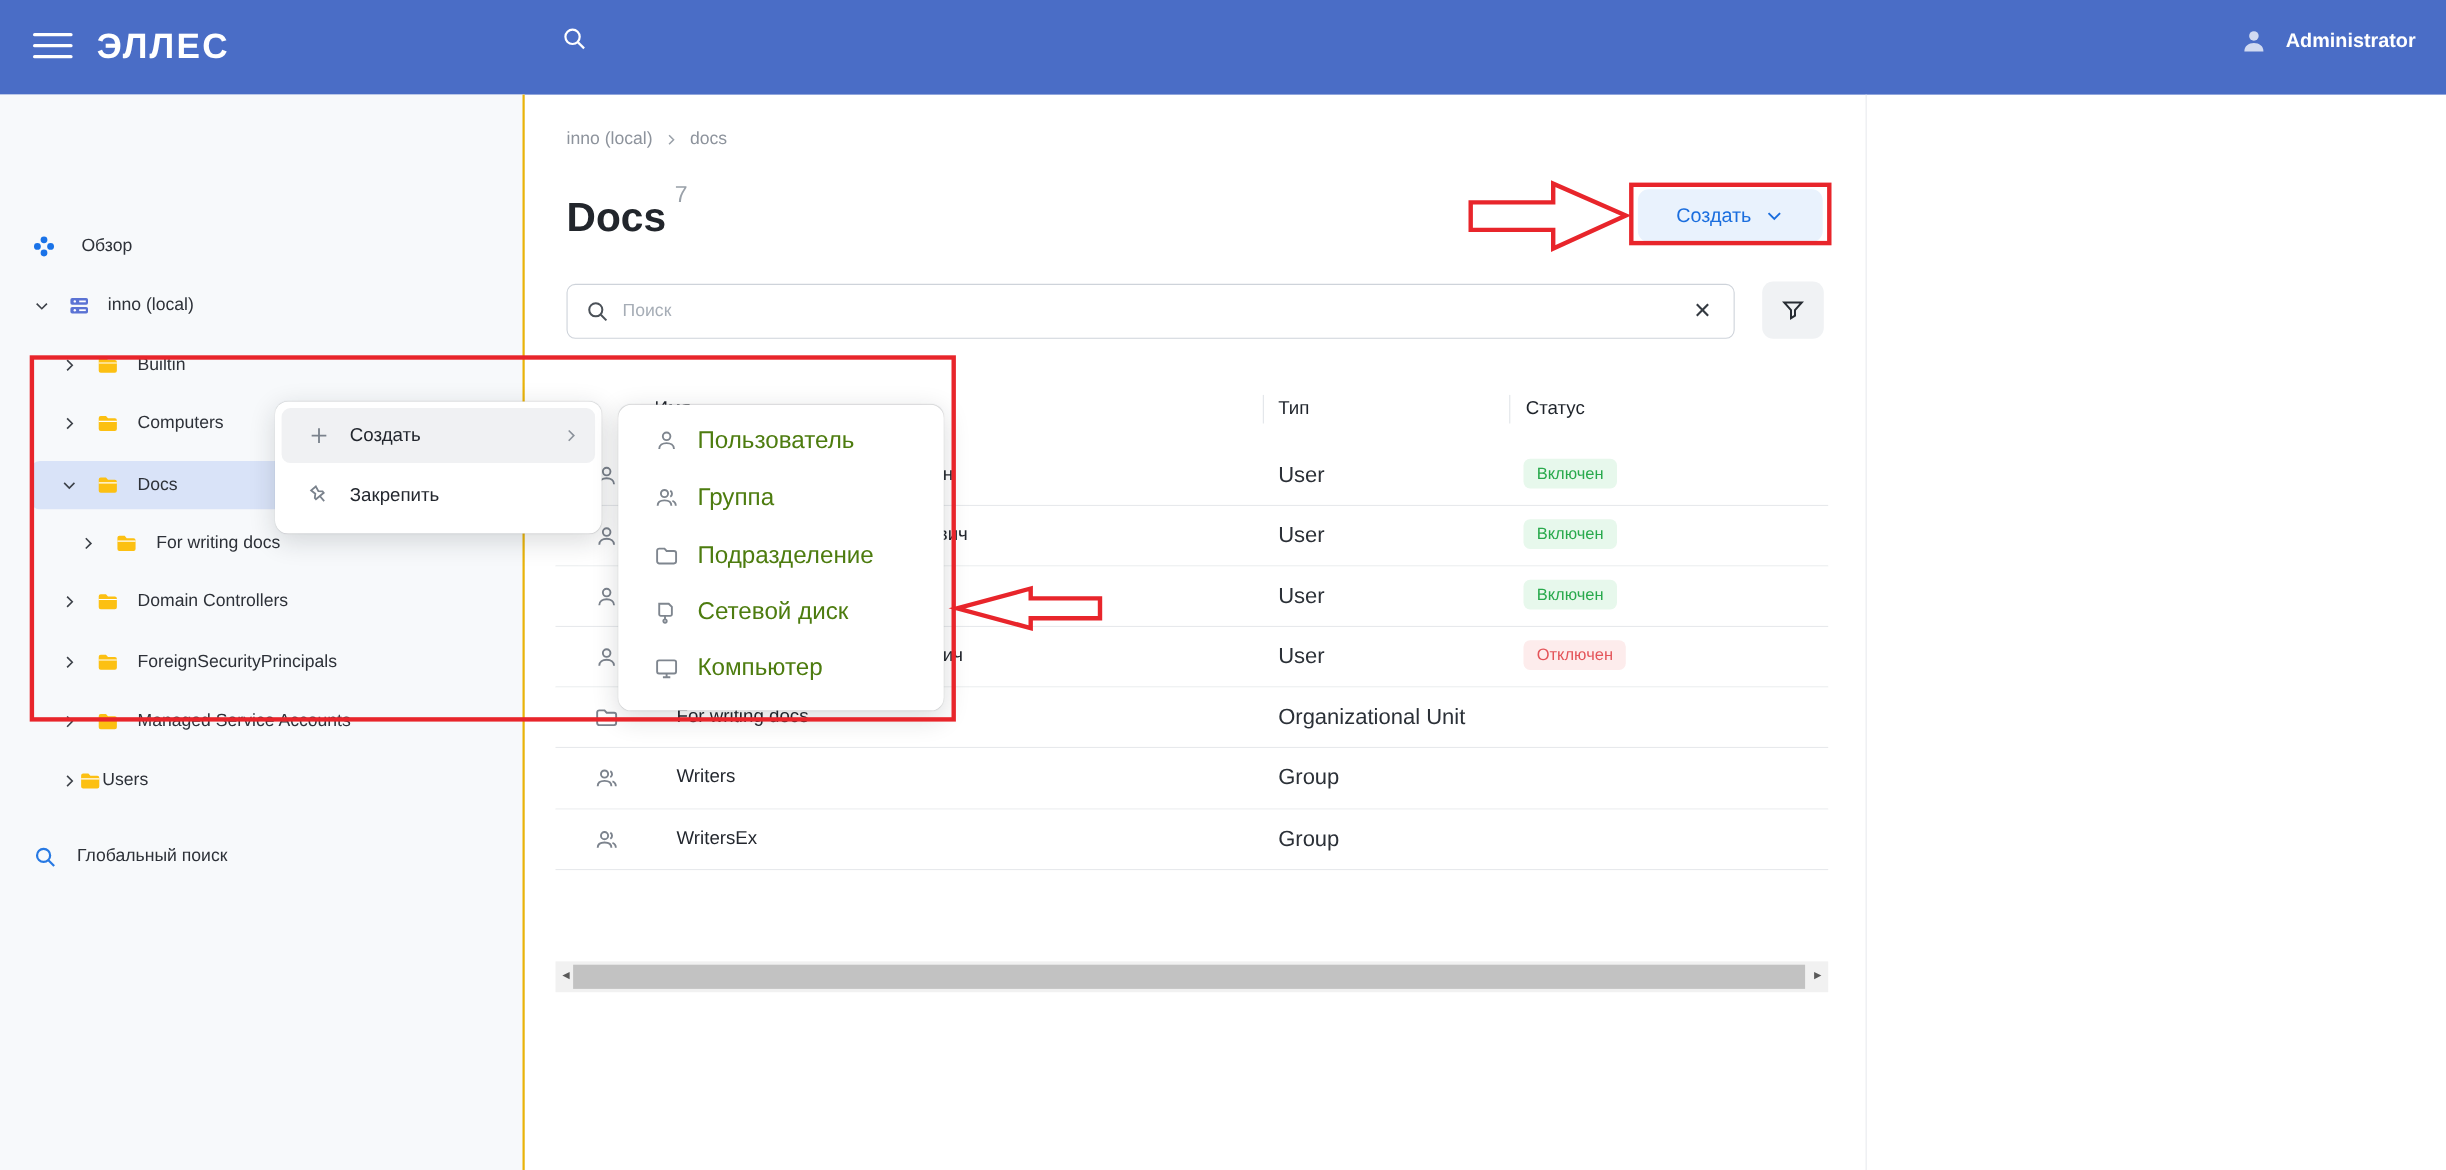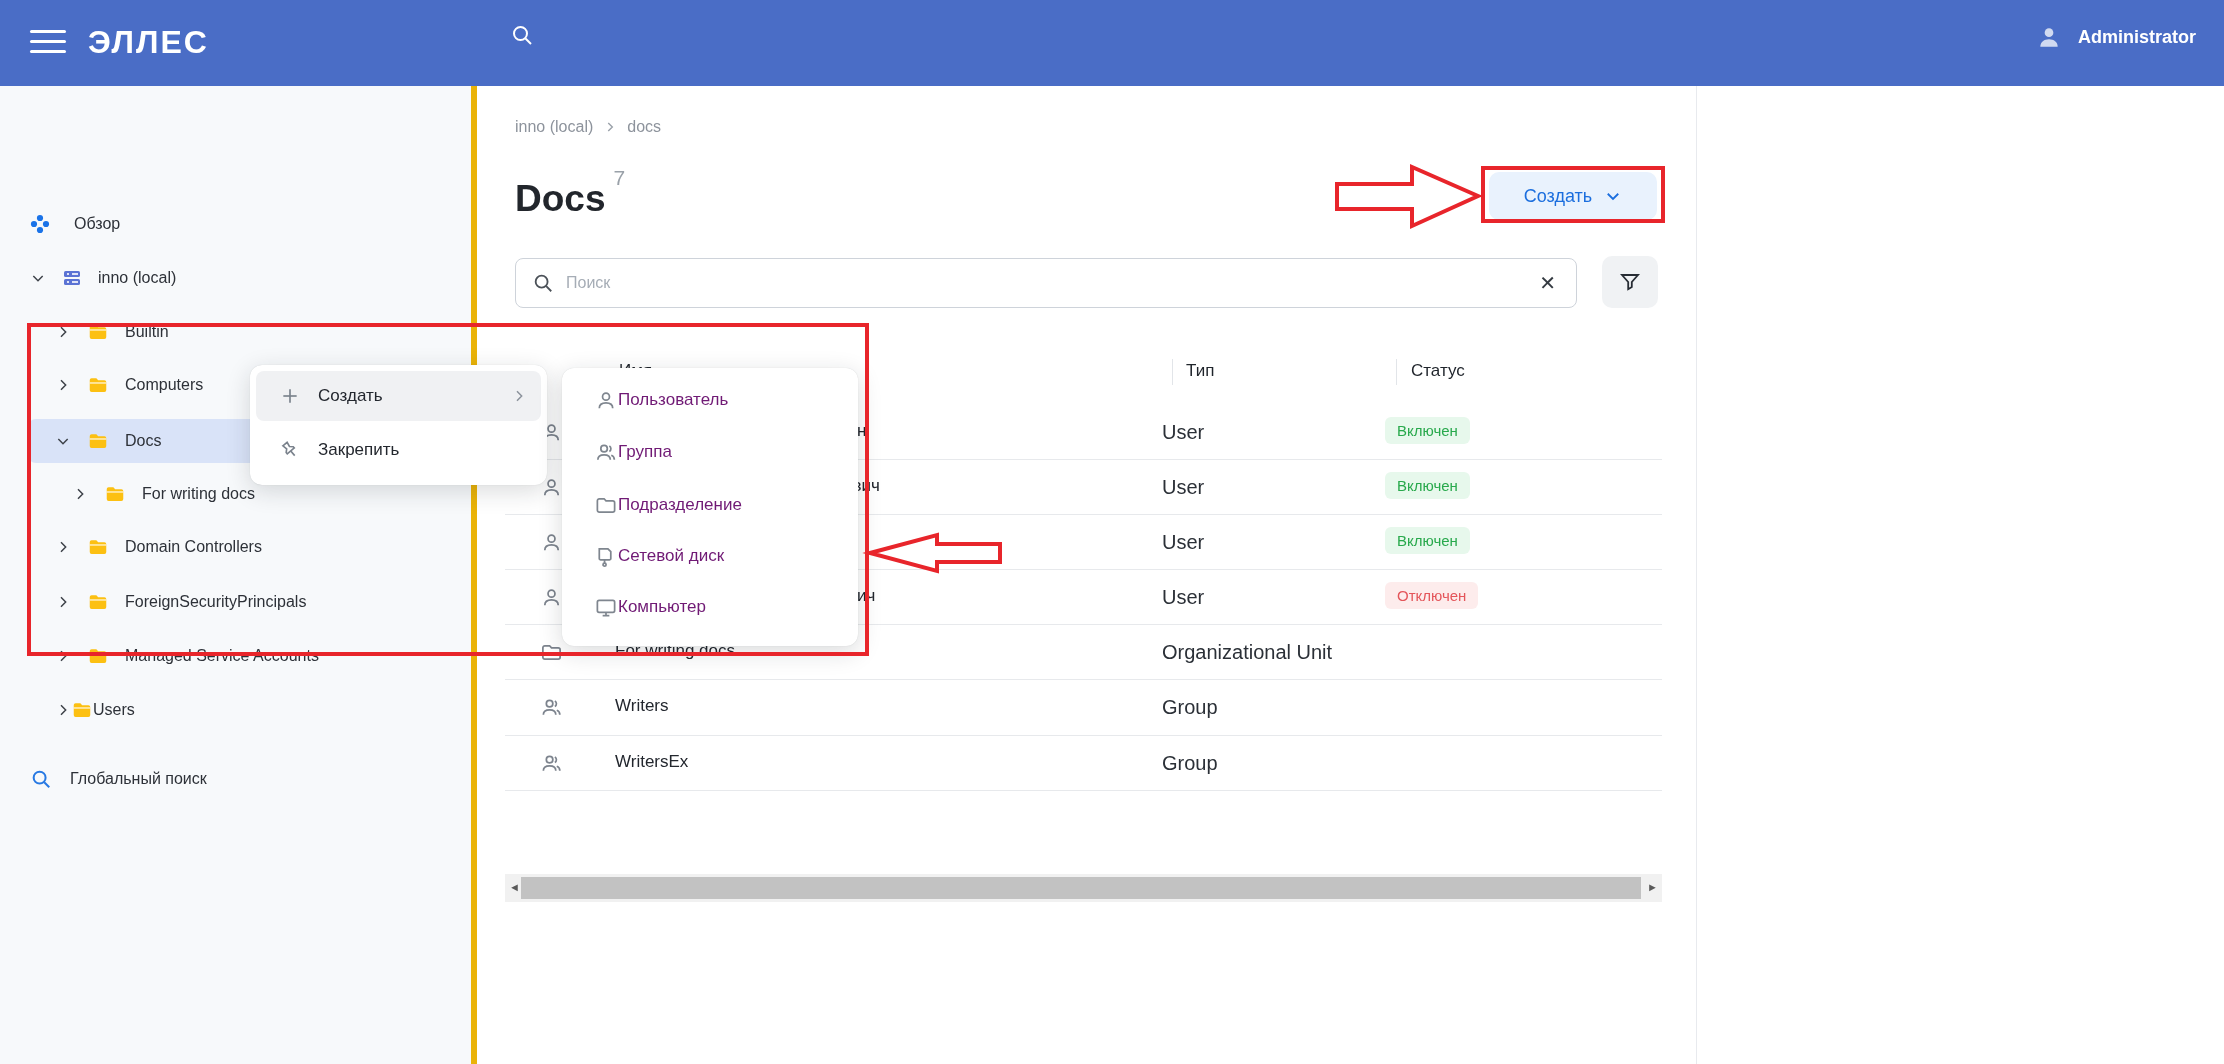--- a/index.html
+++ b/index.html
@@ -10,40 +10,40 @@
   .topbar { position:absolute; left:0; top:0; width:2224px; height:86px; background:#4a6dc6; display:flex; align-items:center; }
   .burger { position:absolute; left:30px; top:30px; width:36px; height:26px; cursor:pointer; }
   .burger span { display:block; height:3px; background:#fff; border-radius:2px; margin-bottom:7px; }
   .logo { position:absolute; left:88px; top:24px; color:#fff; font-size:32px; font-weight:700; letter-spacing:2px; }
   .top-search { position:absolute; left:510px; top:23px; display:flex; align-items:center; gap:14px; width:700px; }
   .top-search input { background:transparent; border:none; outline:none; color:#fff; font-size:17px; width:620px; font-family:"Liberation Sans",sans-serif;}
   .top-search input::placeholder { color:rgba(255,255,255,.85); }
   .top-user { position:absolute; right:28px; top:24px; display:flex; align-items:center; gap:16px; color:#fff; font-size:18px; font-weight:700; }
 
   
-  .sidebar { position:absolute; left:0; top:86px; width:477px; height:978px; background:#f7f9fb; border-right:6px solid #eab308; }
+  .sidebar { position:absolute; left:0; top:86px; width:477px; height:978px; background:#f7f9fb; border-right:2px solid #eab308; }
   .srow { position:absolute; height:44px; display:flex; align-items:center; font-size:16px; color:#2d3138; cursor:pointer; }
   .srow .lbl { white-space:nowrap; }
   .sel-row { position:absolute; left:28px; top:333px; width:430px; height:44px; background:#d9e3f8; border-radius:8px; }
   .chev { width:16px; height:16px; flex:0 0 16px; color:#3c4148; }
 
   
   .main-divider { position:absolute; left:1696px; top:86px; width:1px; height:978px; background:#e8eaee; }
   .breadcrumb { position:absolute; left:515px; top:118px; display:flex; align-items:center; gap:10px; font-size:16px; color:#8d939c; }
   .page-title { position:absolute; left:515px; top:166px; font-size:37px; font-weight:700; color:#22262c;text-align:center; }
   .page-title sup { font-size:21px; color:#9aa1a9; font-weight:400; margin-left:8px; vertical-align:26px;}
   .create-btn { position:absolute; left:1489px; top:172px; width:168px; height:48px; background:#e9f2fd; border:none; border-radius:10px; color:#1b6ede; font-size:18px; display:flex; align-items:center; justify-content:center; gap:12px; cursor:pointer; font-family:"Liberation Sans",sans-serif;}
   .search-box { position:absolute; left:515px; top:258px; width:1062px; height:50px; border:1px solid #ced3da; border-radius:8px; background:#fff; display:flex; align-items:center; padding:0 16px; gap:12px; }
   .search-box input { flex:1; border:none; outline:none; font-size:16px; color:#2d3138; font-family:"Liberation Sans",sans-serif;}
   .search-box input::placeholder { color:#a6adb6; }
   .clear-x { font-size:20px; color:#343a41; cursor:pointer; line-height:1; padding:4px;}
   .filter-btn { position:absolute; left:1602px; top:256px; width:56px; height:52px; background:#f0f2f4; border:none; border-radius:10px; display:flex; align-items:center; justify-content:center; cursor:pointer; }
 
   
-  .thead { position:absolute; left:529px; top:350px; width:1157px; height:44px; }
+  .thead { position:absolute; left:505px; top:350px; width:1157px; height:44px; }
   .th { position:absolute; font-size:17px; font-weight:500; color:#1f242b; top:11px; }
   .vsep { position:absolute; top:9px; width:1px; height:26px; background:#e2e5e9; }
   .trow { position:absolute; left:505px; width:1157px; height:55px; border-bottom:1px solid #e7e9ec; background:#fff; }
   .trow .ricon { position:absolute; left:35px; top:16px; color:#7c838d; }
   .trow .rname { position:absolute; left:110px; top:16px; font-size:17px; color:#23272e; white-space:nowrap; }
   .trow .rtype { position:absolute; left:657px; top:16px; font-size:20px; color:#2b3037; white-space:nowrap; }
   .badge { position:absolute; left:880px; top:12px; font-size:15px; padding:5px 12px; border-radius:6px; }
   .badge.on { color:#28a94c; background:#e7f8ec; }
   .badge.off { color:#e4555a; background:#fdecec; }
 
@@ -52,21 +52,21 @@
   .hscroll .thumb { position:absolute; left:16px; top:3px; width:1120px; height:22px; background:#c2c2c2; cursor:pointer; }
   .hs-arrow { position:absolute; top:7px; font-size:11px; color:#5a5a5a; cursor:pointer; }
 
   
   .popup { position:absolute; background:#fff; border-radius:12px; box-shadow:0 6px 24px rgba(25,30,40,.16), 0 0 1px rgba(25,30,40,.18); z-index:5; }
   .menu1 { left:250px; top:365px; width:297px; height:120px; }
   .mi { position:absolute; left:6px; width:285px; height:50px; display:flex; align-items:center; gap:16px; padding-left:22px; font-size:17px; color:#23272e; border-radius:8px; cursor:pointer; }
   .mi.hover { background:#f0f1f3; }
   .mi .mchev { position:absolute; right:14px; color:#8b929b; }
   .menu2 { left:562px; top:368px; width:296px; height:278px; }
-  .mi2 { position:absolute; left:6px; width:284px; height:52px; display:flex; align-items:center; padding-left:26px; font-size:17px; color:#701a75; border-radius:8px; cursor:pointer; }
+  .mi2 { position:absolute; left:6px; width:284px; height:52px; display:flex; align-items:center; gap:16px; padding-left:26px; font-size:22px; color:#4d7c0f; border-radius:8px; cursor:pointer; }
   .micon { color:#7f868f; flex:0 0 24px; display:flex; }
 
   
   .anno { position:absolute; border:4px solid #e8252b; z-index:10; pointer-events:none; }
   .anno-svg { position:absolute; left:0; top:0; width:2224px; height:1064px; z-index:10; pointer-events:none; }
 </style>
 </head>
 <body>
 
 <div class="app">

